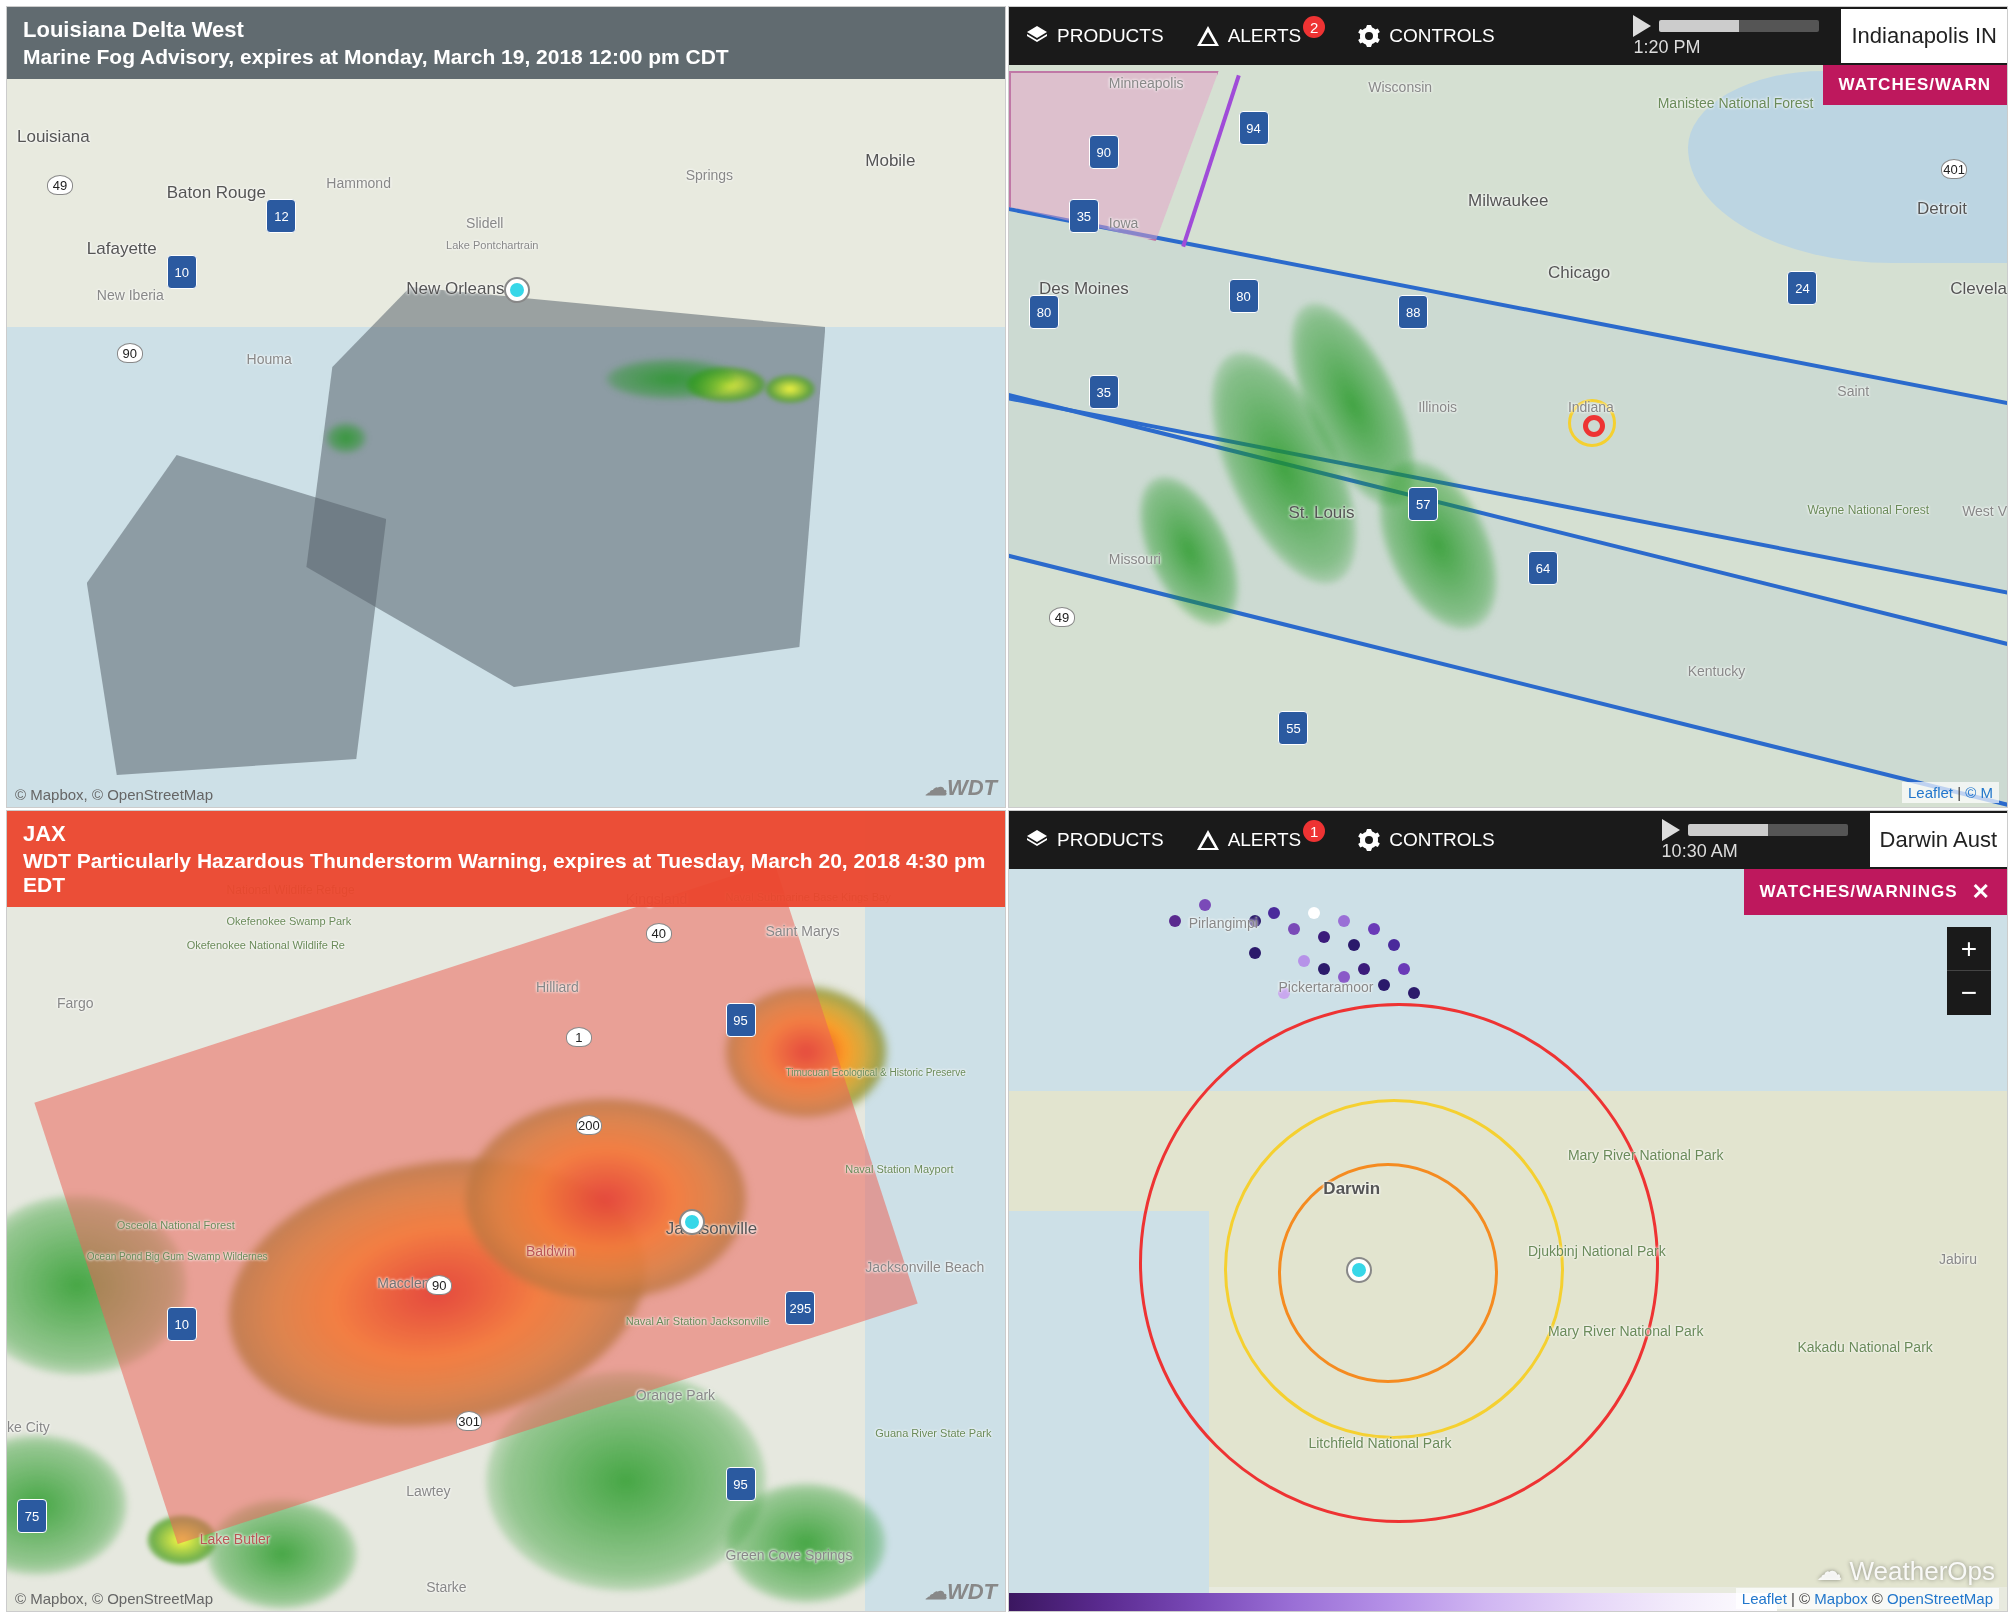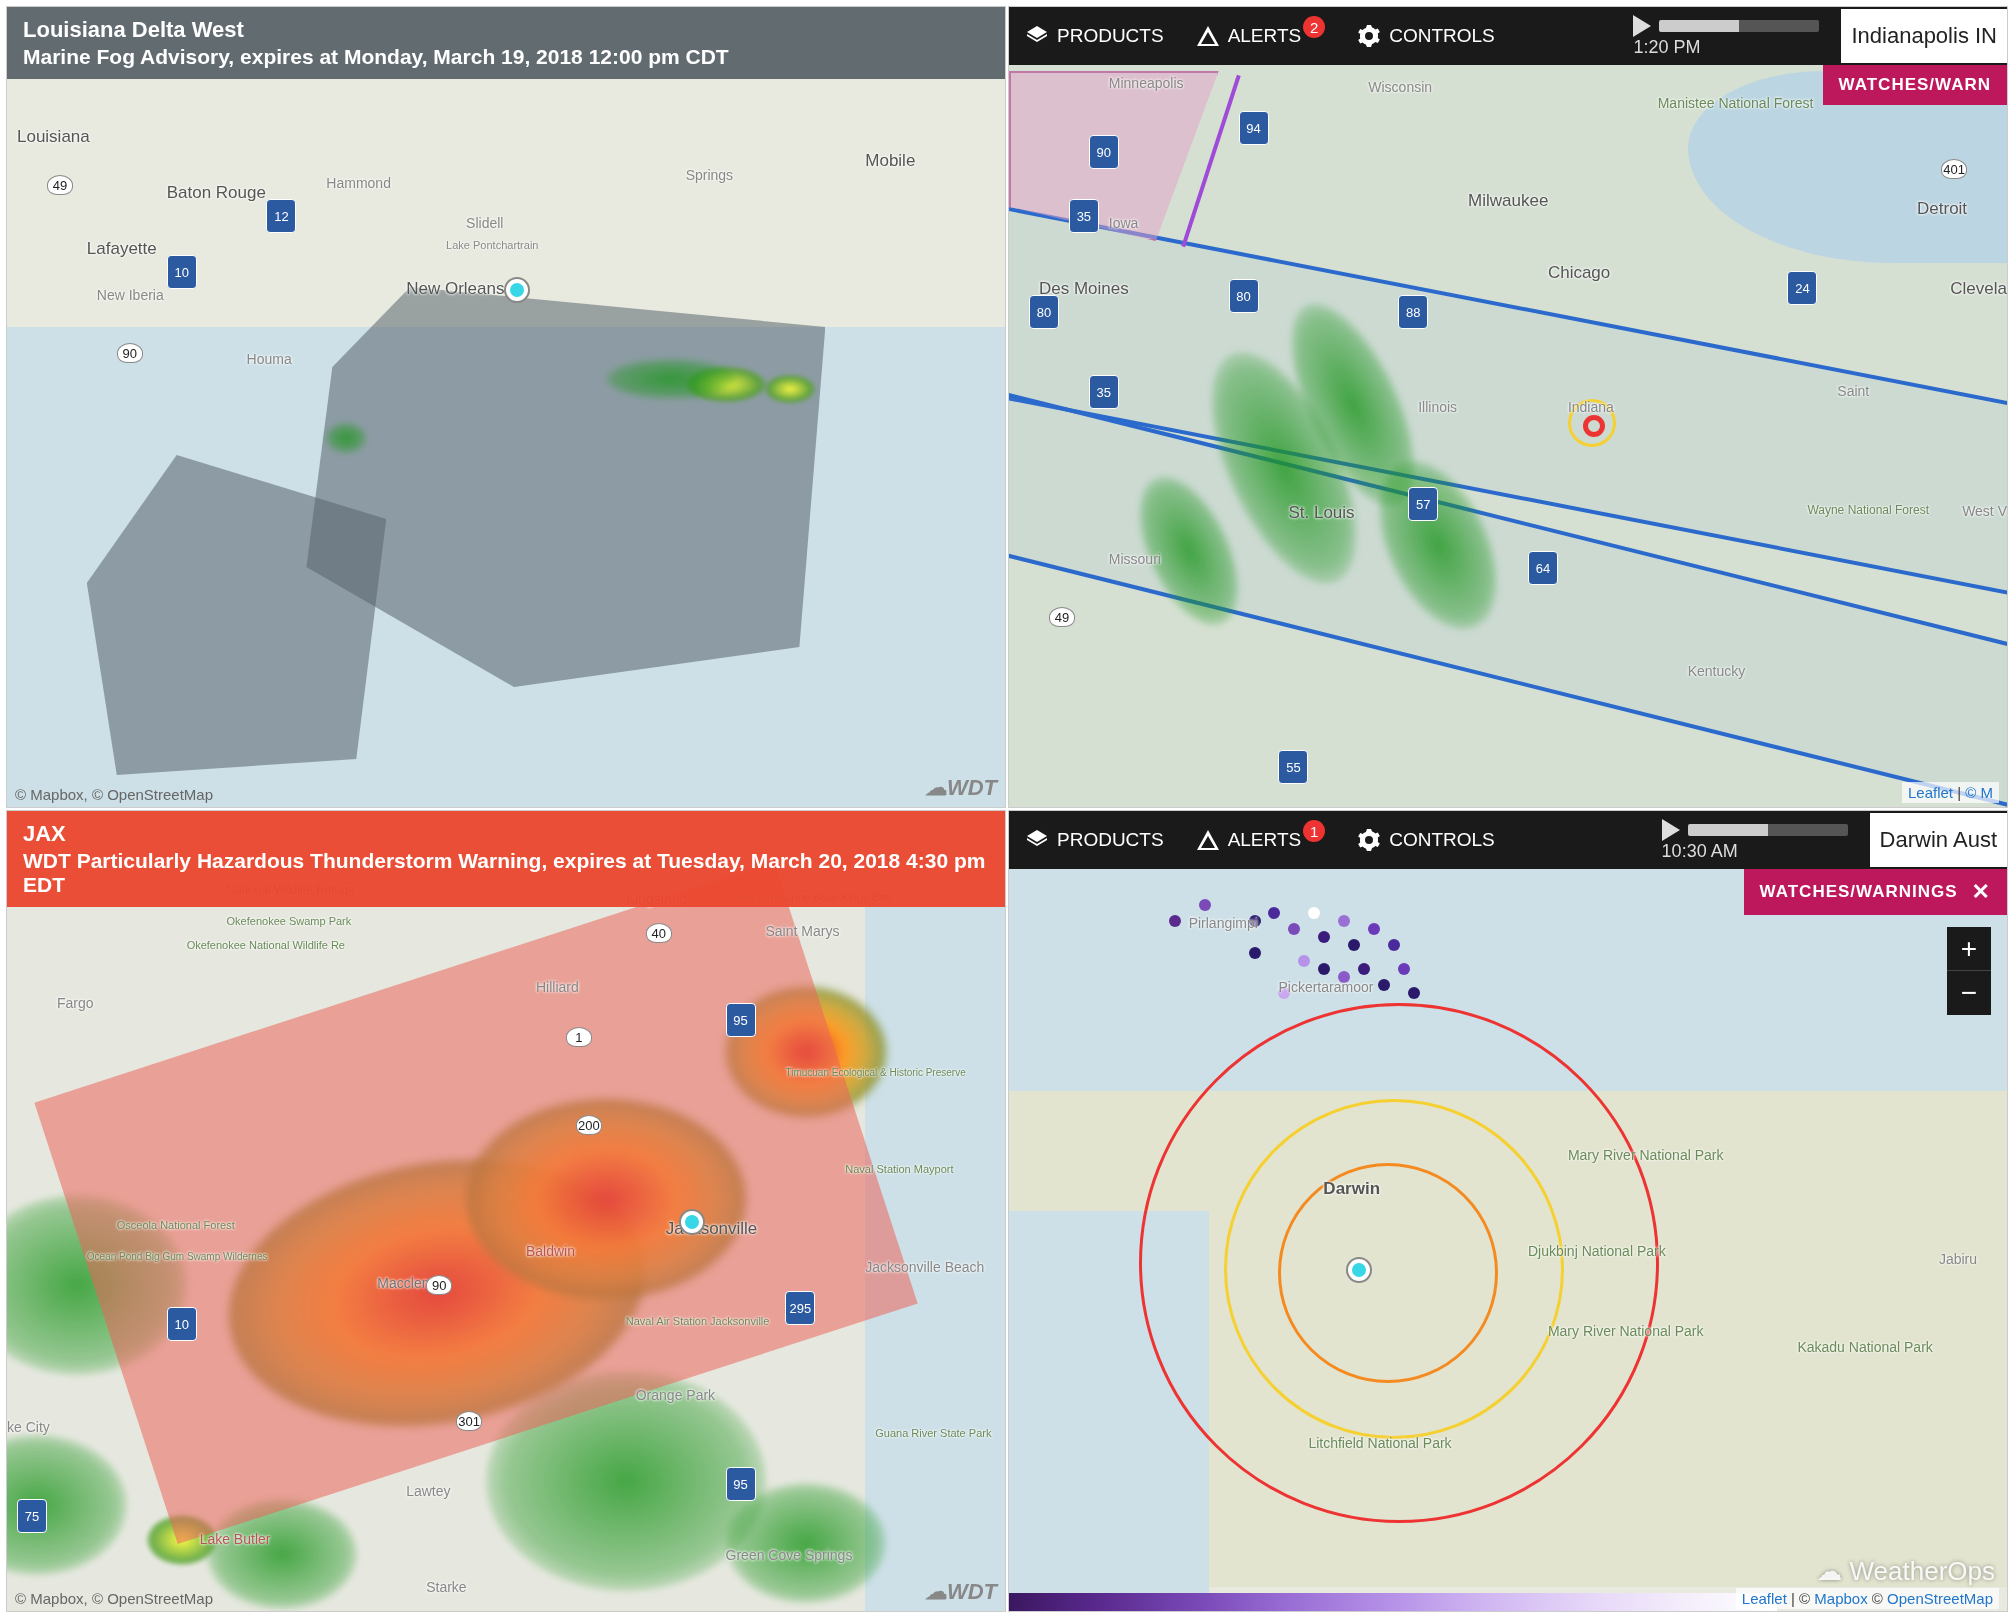--- a/index.html
+++ b/index.html
@@ -345,21 +345,21 @@
   <span class="citylabel small" style="right:0%; top:62%;">West V</span>
 
   <span class="shield" style="left:22%; top:34%;">80</span>
   <span class="shield" style="left:2%; top:36%;">80</span>
   <span class="shield" style="left:39%; top:36%;">88</span>
   <span class="shield" style="left:8%; top:16%;">90</span>
   <span class="shield" style="left:23%; top:13%;">94</span>
   <span class="shield" style="left:6%; top:24%;">35</span>
   <span class="shield" style="left:8%; top:46%;">35</span>
   <span class="shield us" style="left:4%; top:75%;">49</span>
-  <span class="shield" style="left:27%; top:88%;margin-top:39px;">55</span>
+  <span class="shield" style="left:27%; top:88%;">55</span>
   <span class="shield" style="left:40%; top:60%;">57</span>
   <span class="shield" style="left:52%; top:68%;">64</span>
   <span class="shield" style="left:78%; top:33%;">24</span>
   <span class="shield us" style="right:4%; top:19%;">401</span>
 
   <div class="topbar">
     <div class="item">
       <span class="icon">
             <svg viewBox="0 0 24 24" fill="#fff">
               <path d="M12 2 2 8l10 6 10-6-10-6zm0 14L2 10v2l10 6 10-6v-2l-10 6z"></path>

